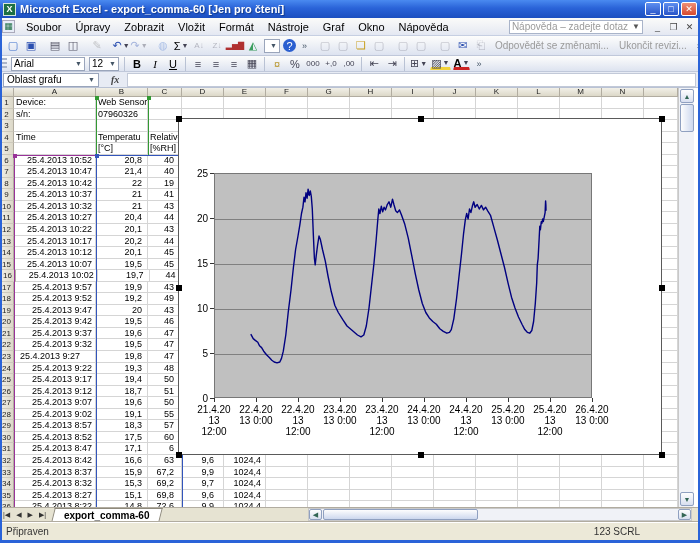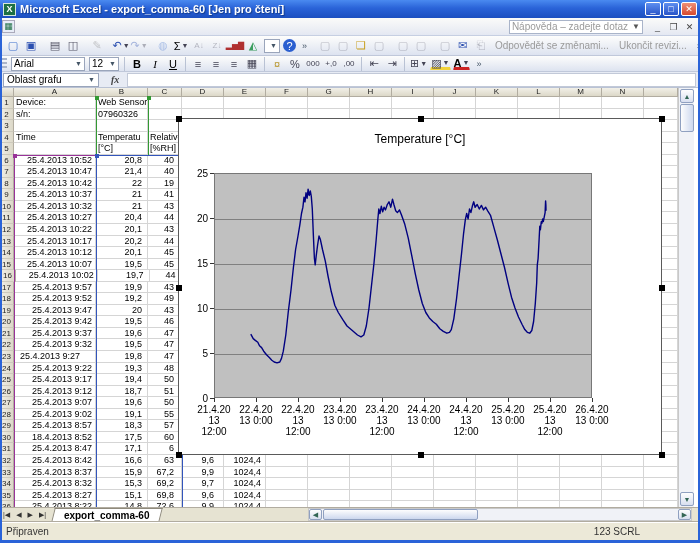--- a/index.html
+++ b/index.html
@@ -127,20 +127,31 @@
     <div class="title-text">Microsoft Excel - export_comma-60  [Jen pro čtení]</div>
     <div class="tb-btns" id="win-controls">
         <div class="tb-btn">_</div>
         <div class="tb-btn">□</div>
         <div class="tb-btn close">✕</div>
       </div>
   </div>
 
   <div class="menubar">
     <div class="app-ic" style="background:#e8edf8;border:1px solid #aab;color:#1d7044;margin-left:2px">▦</div>
+    <div id="menu-items" style="display:flex">
+        <span class="menu-item">Soubor</span>
+        <span class="menu-item">Úpravy</span>
+        <span class="menu-item">Zobrazit</span>
+        <span class="menu-item">Vložit</span>
+        <span class="menu-item">Formát</span>
+        <span class="menu-item">Nástroje</span>
+        <span class="menu-item">Graf</span>
+        <span class="menu-item">Okno</span>
+        <span class="menu-item">Nápověda</span>
+      </div>
     <div class="qbox">
       <span>Nápověda – zadejte dotaz</span>
       <span class="dd">▼</span>
     </div>
     <div class="doc-ctl" id="doc-controls">
         <span>_</span>
         <span>❐</span>
         <span>✕</span>
       </div>
   </div>
@@ -854,21 +865,21 @@
           <div class="cell" style="width: 42px;"></div>
           <div class="cell" style="width: 42px;"></div>
           <div class="cell" style="width: 42px;"></div>
           <div class="cell" style="width: 42px;"></div>
           <div class="cell" style="width: 42px;"></div>
           <div class="cell" style="width: 42px;"></div>
           <div class="cell" style="width: 34px;"></div>
         </div>
         <div class="grow">
           <div class="rowhdr" style="width: 14px;">30</div>
-          <div class="cell r" style="width: 82px; padding-right: 3px;">18.4.2013 8:52</div>
+          <div class="cell r" style="width: 82px; padding-right: 3px;">25.4.2013 8:52</div>
           <div class="cell r" style="width: 52px; padding-right: 5px;">17,5</div>
           <div class="cell r" style="width: 34px; padding-right: 7px;">60</div>
           <div class="cell" style="width: 42px;"></div>
           <div class="cell" style="width: 42px;"></div>
           <div class="cell" style="width: 42px;"></div>
           <div class="cell" style="width: 42px;"></div>
           <div class="cell" style="width: 42px;"></div>
           <div class="cell" style="width: 42px;"></div>
           <div class="cell" style="width: 42px;"></div>
           <div class="cell" style="width: 42px;"></div>
@@ -996,21 +1007,20 @@
         <div class="rng" style="left: 14px; top: 66.75px; width: 82px; height: 1px; background: rgb(153, 51, 153);"></div>
         <div class="hnd" style="left: 13px; top: 65.75px; background: rgb(153, 51, 153);"></div>
         <div class="rng" style="left: 96px; top: 66.75px; width: 1px; height: 352.25px; background: rgb(51, 85, 187);"></div>
         <div class="rng" style="left: 182px; top: 66.75px; width: 1px; height: 352.25px; background: rgb(51, 85, 187);"></div>
         <div class="rng" style="left: 96px; top: 66.75px; width: 86px; height: 1px; background: rgb(51, 85, 187);"></div>
         <div class="hnd" style="left: 95px; top: 65.75px; background: rgb(51, 85, 187);"></div>
         <div class="hnd" style="left: 181px; top: 65.75px; background: rgb(51, 85, 187);"></div>
       </div>
 
     <div id="chart">
-      <div class="ctitle">Temperature [°C]</div>
       <div id="plot" style="background: rgb(192, 192, 192);">
           <div class="gline" style="top: 45px;"></div>
           <div class="gline" style="top: 90px;"></div>
           <div class="gline" style="top: 135px;"></div>
           <div class="gline" style="top: 180px;"></div>
         </div>
       <svg id="chart-svg" width="484" height="337" style="position:absolute;left:0;top:0;pointer-events:none">
           <polyline points="71.8,215.1 74.2,219.6 76.3,221.4 78.8,223.2 80.5,226.8 82.6,228.6 84.7,232.2 87.5,235.8 90.3,238.5 92.8,241.2 95.2,243.0 98.0,243.9 100.8,243.0 102.5,239.4 104.3,232.2 106.8,216.0 109.2,193.5 112.0,171.0 114.4,148.5 116.6,130.5 119.0,117.0 120.8,106.2 122.5,94.5 123.9,88.2 125.0,78.3 126.0,82.8 127.0,73.8 128.1,79.2 129.1,70.2 130.2,76.5 131.3,72.0 132.3,77.4 133.3,90.0 134.4,117.0 135.4,139.5 136.2,145.8 137.2,136.8 138.6,126.0 140.0,117.0 141.4,120.6 143.5,130.5 146.3,142.2 149.1,157.5 152.3,172.8 155.8,186.3 159.3,193.5 163.8,200.7 168.0,207.0 173.3,211.5 178.5,216.0 182.0,217.8 184.8,216.0 187.3,207.0 190.0,189.0 192.5,166.5 195.0,144.0 197.1,121.5 198.8,100.8 199.8,90.0 200.9,94.5 202.3,87.3 203.7,92.7 205.1,88.2 206.5,90.9 208.3,85.5 210.0,82.8 211.8,88.2 213.5,80.1 214.9,85.5 216.7,91.8 218.4,93.6 220.5,90.9 222.6,96.3 225.8,105.3 229.2,118.8 232.8,136.8 236.3,154.8 239.8,171.0 243.3,184.5 246.8,193.5 250.3,198.9 253.8,202.5 257.3,205.2 260.8,209.7 264.3,212.4 267.8,214.2 270.5,213.3 272.3,210.6 274.8,199.8 277.5,180.0 280.0,157.5 282.5,135.0 284.6,114.3 286.3,100.8 287.7,94.5 289.1,99.9 290.5,90.0 291.9,93.6 293.3,87.3 294.7,82.8 296.1,88.2 298.2,85.5 300.3,90.0 302.4,86.4 304.5,90.9 306.6,88.2 308.7,91.8 311.5,96.3 315.0,108.9 318.5,121.5 322.0,135.0 325.5,148.5 329.0,163.8 332.5,178.2 336.0,189.0 339.5,198.0 343.0,205.2 345.8,210.6 348.3,213.3 350.7,214.2 352.8,211.5 354.6,202.5 356.3,184.5 357.7,163.8 358.3,145.8 359.1,139.5 360.2,118.8 360.8,107.1 361.4,110.7 362.3,102.6 362.9,104.4 363.7,99.9 364.3,102.6 365.2,98.1 366.1,93.6 366.6,81.9 366.9,86.4 367.0,91.8" fill="none" stroke="#000080" stroke-width="1.4" stroke-linejoin="round"></polyline>
         </svg>
       <div id="axis-labels">

